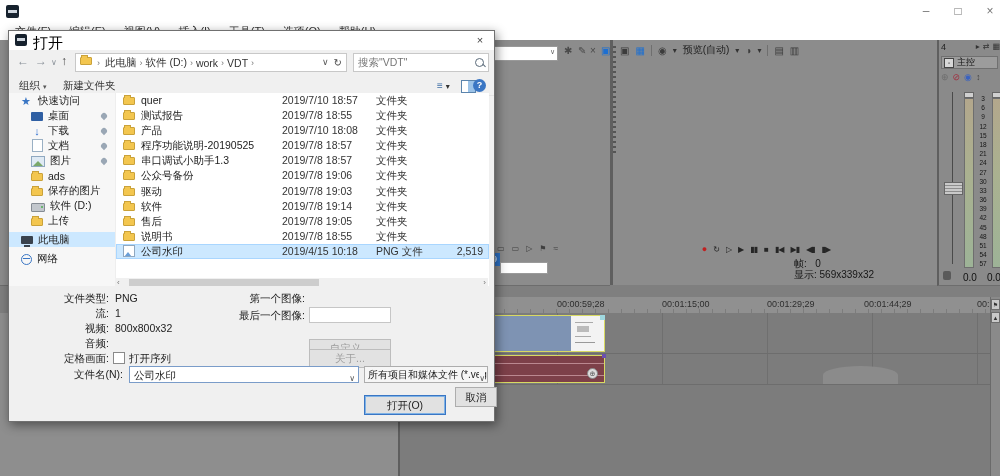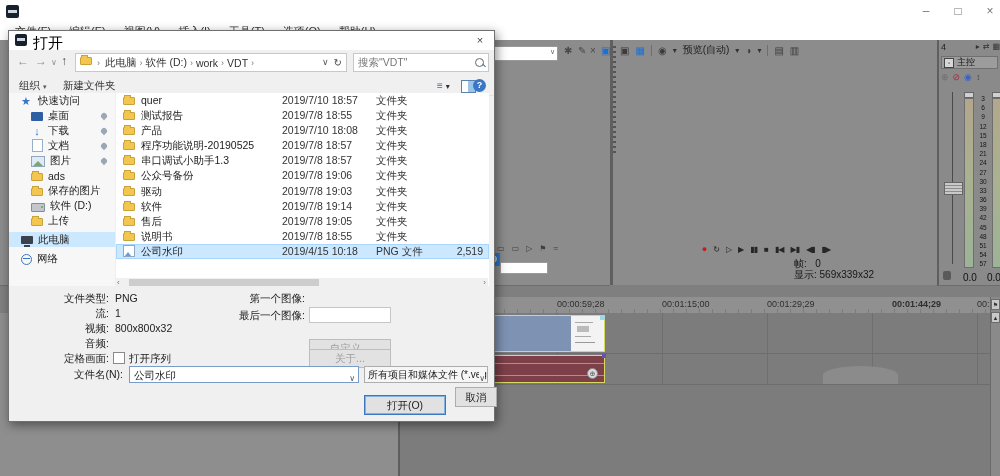--- a/index.html
+++ b/index.html
@@ -276,21 +276,21 @@
   <div class="abs mx-corner" data-name="fader-bottom-icon"></div>
   <div class="abs mx-readout" style="left:24px" data-name="meter-readout-left">0.0</div>
   <div class="abs mx-readout" style="left:48px" data-name="meter-readout-right">0.0</div>
 </div>
 
 <div class="abs trackhead" data-name="track-list-area"></div>
 <div class="abs ruler" data-name="timeline-ruler">
     <span class="ruler-label" data-name="ruler-timecode" style="left: 157px;">00:00:59;28</span>
     <span class="ruler-label" data-name="ruler-timecode" style="left: 262px;">00:01:15;00</span>
     <span class="ruler-label" data-name="ruler-timecode" style="left: 367px;">00:01:29;29</span>
-    <span class="ruler-label" data-name="ruler-timecode" style="left: 492px; font-weight: bold;">00:01:44;29</span>
+    <span class="ruler-label" data-name="ruler-timecode" style="left: 464px;">00:01:44;29</span>
     <span class="ruler-label" data-name="ruler-timecode" style="left: 577px;">00:</span>
   </div>
 <div class="abs tracks" data-name="timeline-tracks">
   <div class="gline" style="left:157px" data-name="gridline"></div>
   <div class="gline" style="left:262px" data-name="gridline"></div>
   <div class="gline" style="left:367px" data-name="gridline"></div>
   <div class="gline" style="left:472px" data-name="gridline"></div>
   <div class="gline" style="left:577px" data-name="gridline"></div>
   <div class="rowsep" style="top:40px" data-name="track-separator"></div>
   <div class="rowsep" style="top:71px" data-name="track-separator"></div>

